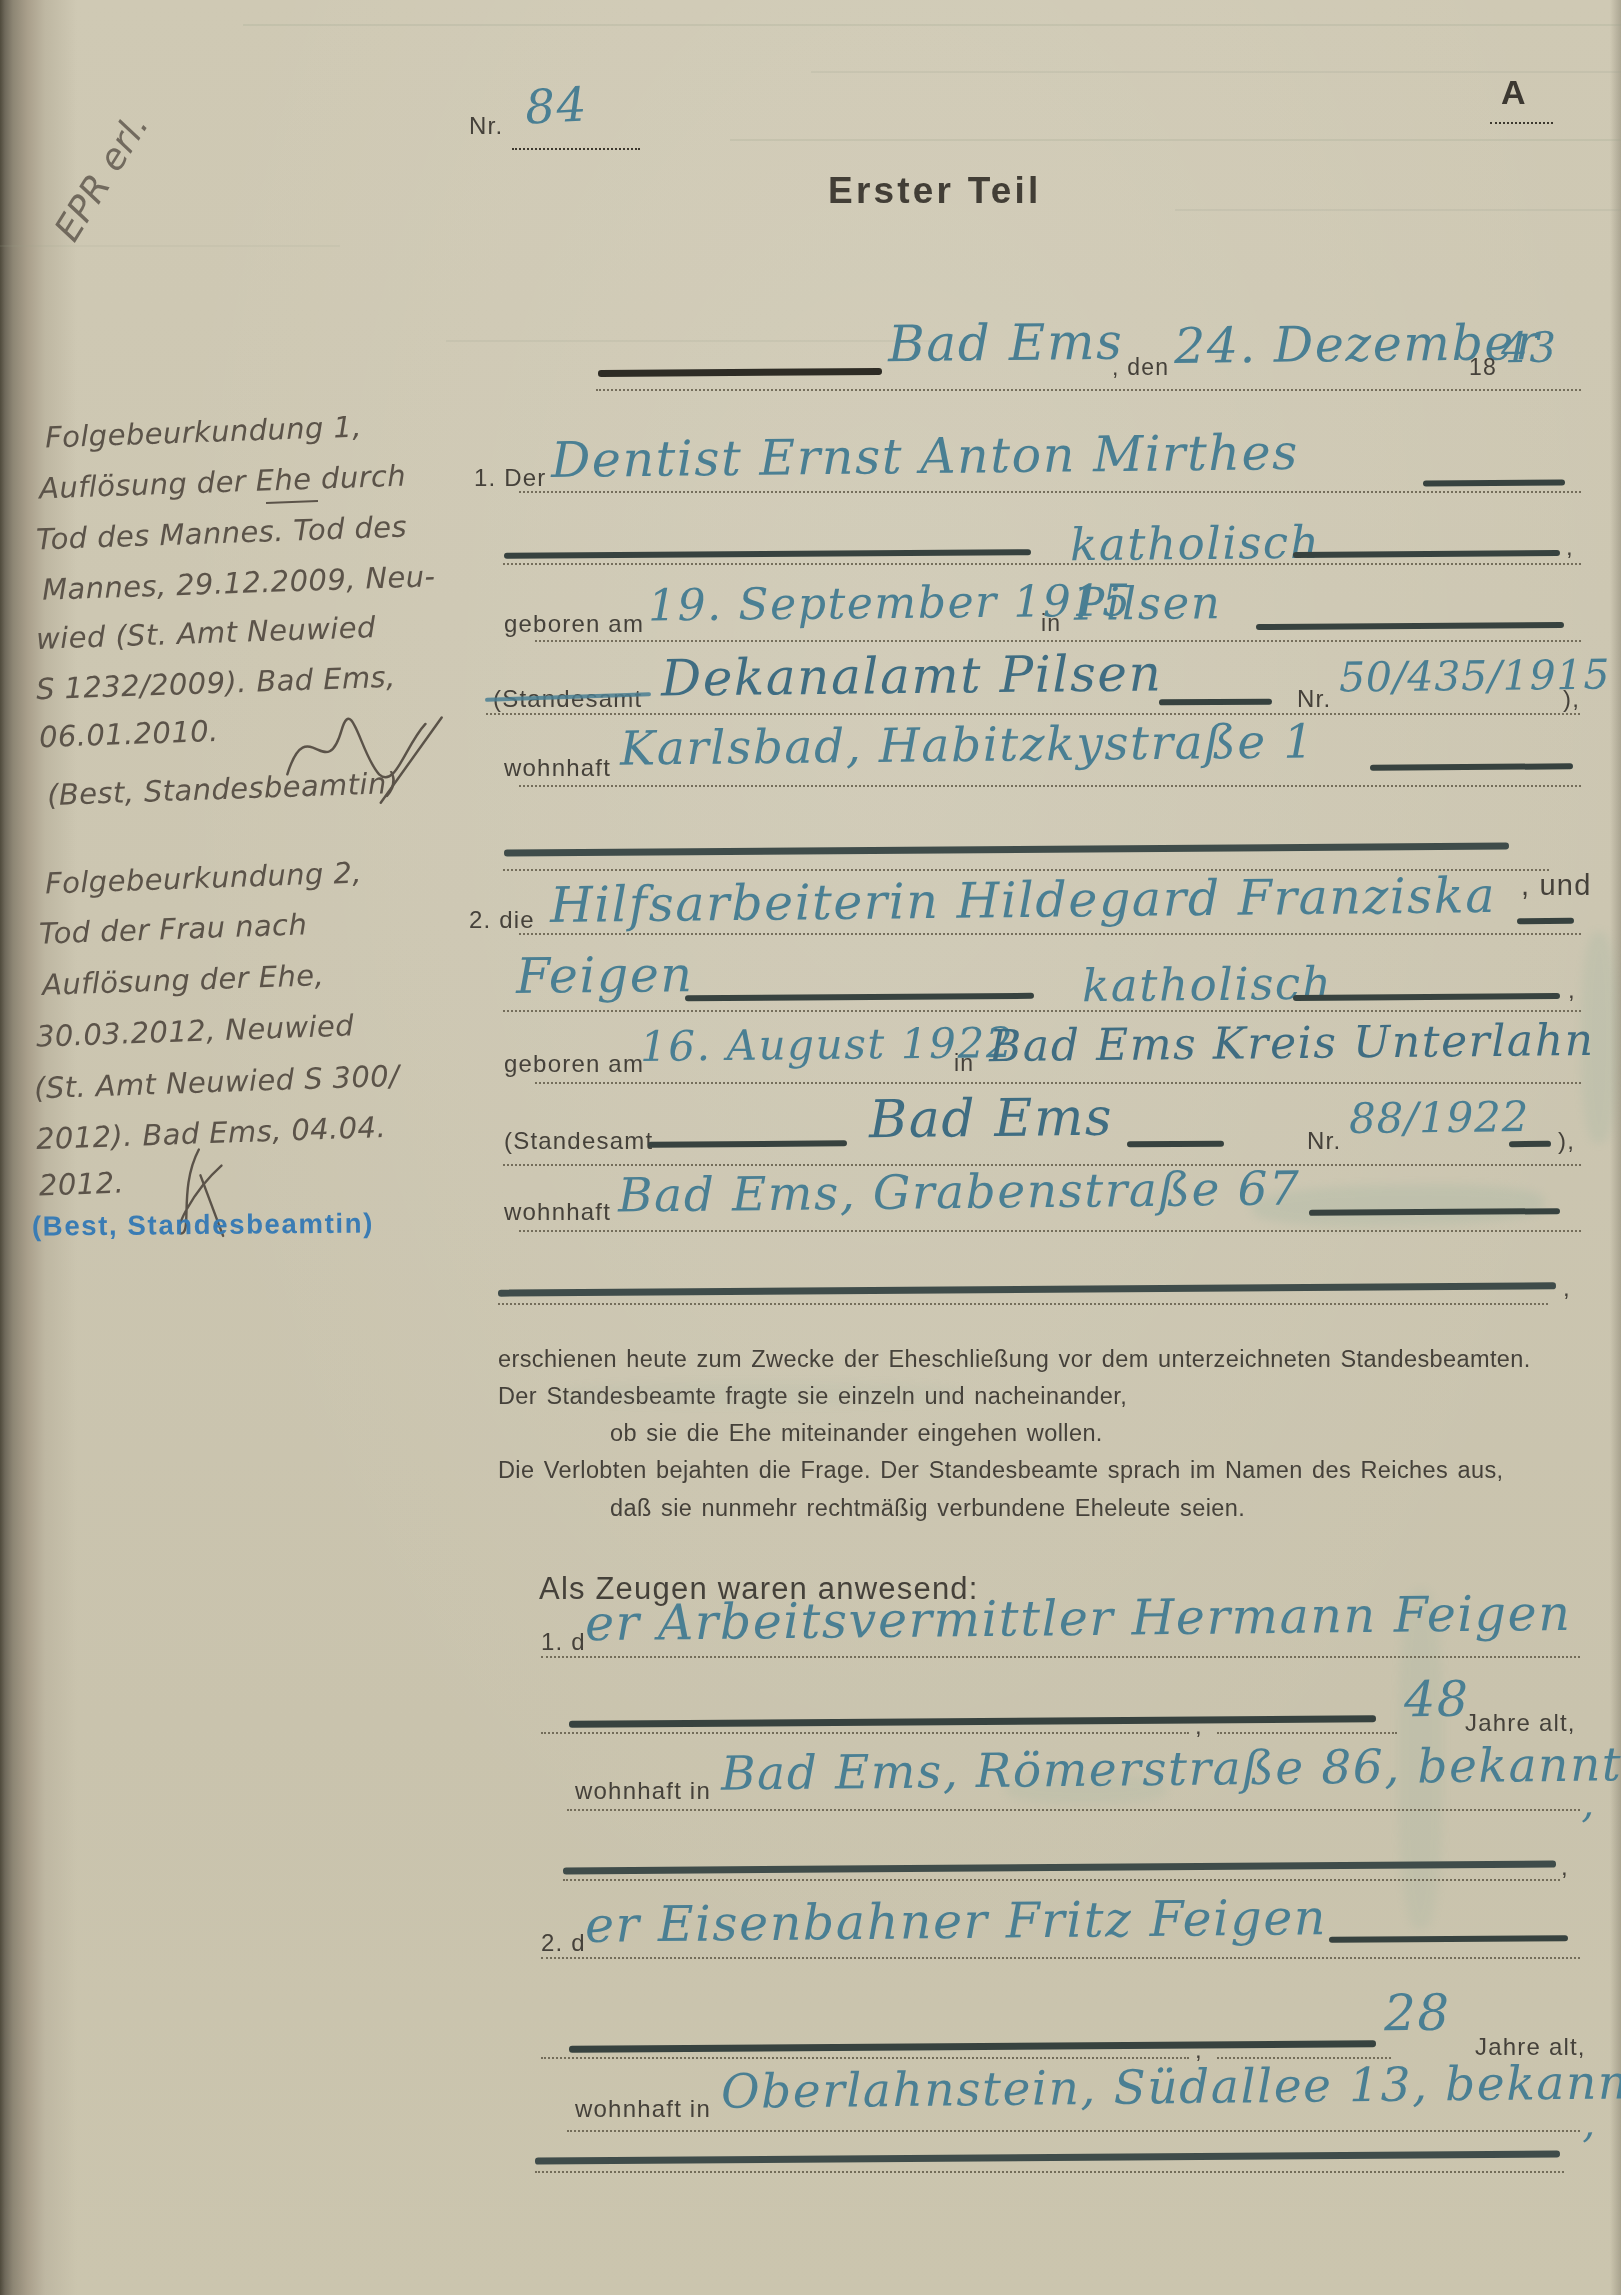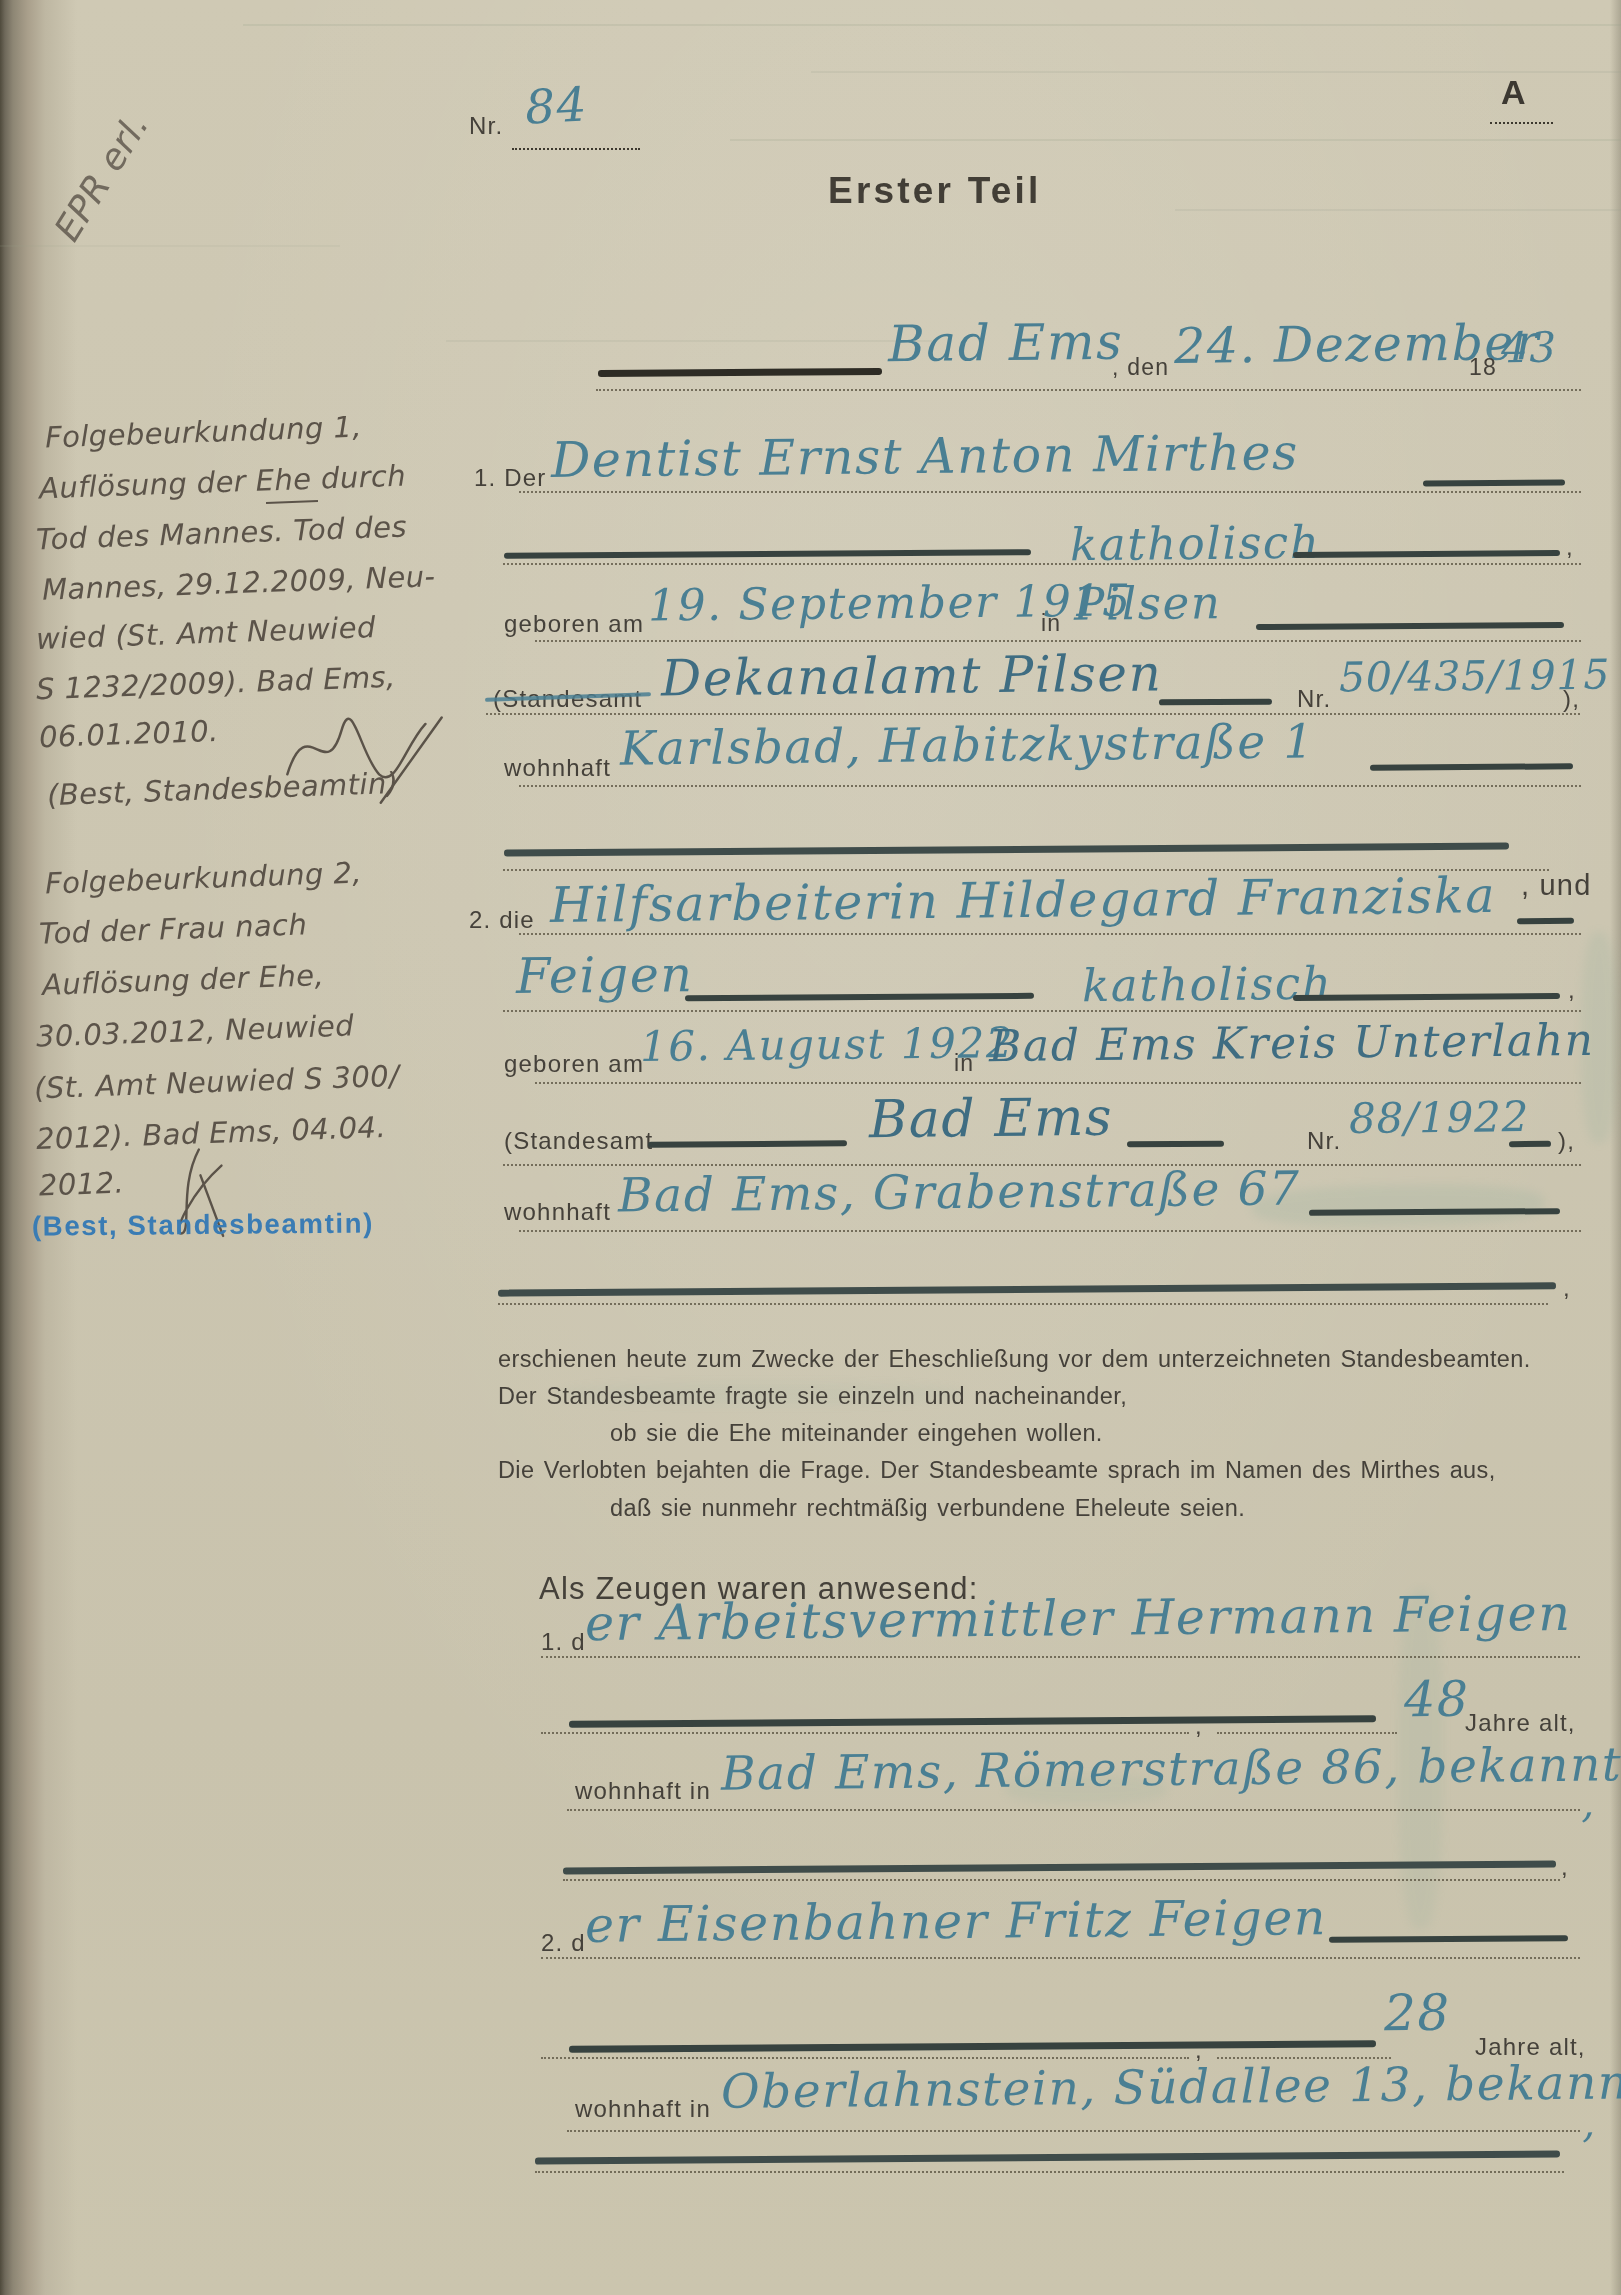--- a/index.html
+++ b/index.html
@@ -137,21 +137,21 @@
 <div class="dash" style="left:1309px;top:1209px;width:251px"></div>
 <div class="dots" style="left:519px;top:1230px;width:1062px"></div>
 
 <div class="dash sep" style="left:498px;top:1286px;width:1058px"></div>
 <div class="print" style="left:1563px;top:1274px;font-size:24px">,</div>
 <div class="dots" style="left:498px;top:1303px;width:1050px"></div>
 
 <div class="print para" style="left:498px;top:1346px">erschienen heute zum Zwecke der Eheschließung vor dem unterzeichneten Standesbeamten.</div>
 <div class="print para" style="left:498px;top:1383px">Der Standesbeamte fragte sie einzeln und nacheinander,</div>
 <div class="print para" style="left:610px;top:1420px">ob sie die Ehe miteinander eingehen wollen.</div>
-<div class="print para" style="left:498px;top:1457px">Die Verlobten bejahten die Frage. Der Standesbeamte sprach im Namen des Mirthes aus,</div>
+<div class="print para" style="left:498px;top:1457px">Die Verlobten bejahten die Frage. Der Standesbeamte sprach im Namen des Reiches aus,</div>
 <div class="print para" style="left:610px;top:1495px">daß sie nunmehr rechtmäßig verbundene Eheleute seien.</div>
 
 <div class="print" style="left:539px;top:1571px;font-size:31px">Als Zeugen waren anwesend:</div>
 
 <div class="print" style="left:541px;top:1628px;font-size:24px">1. d</div>
 <div class="ink" style="left:585px;top:1590px;font-size:49px">er Arbeitsvermittler Hermann Feigen</div>
 <div class="dots" style="left:541px;top:1656px;width:1039px"></div>
 <div class="dash" style="left:569px;top:1718px;width:807px;height:6.5px"></div>
 <div class="dots" style="left:541px;top:1732px;width:648px"></div>
 <div class="print" style="left:1195px;top:1712px;font-size:24px">,</div>

